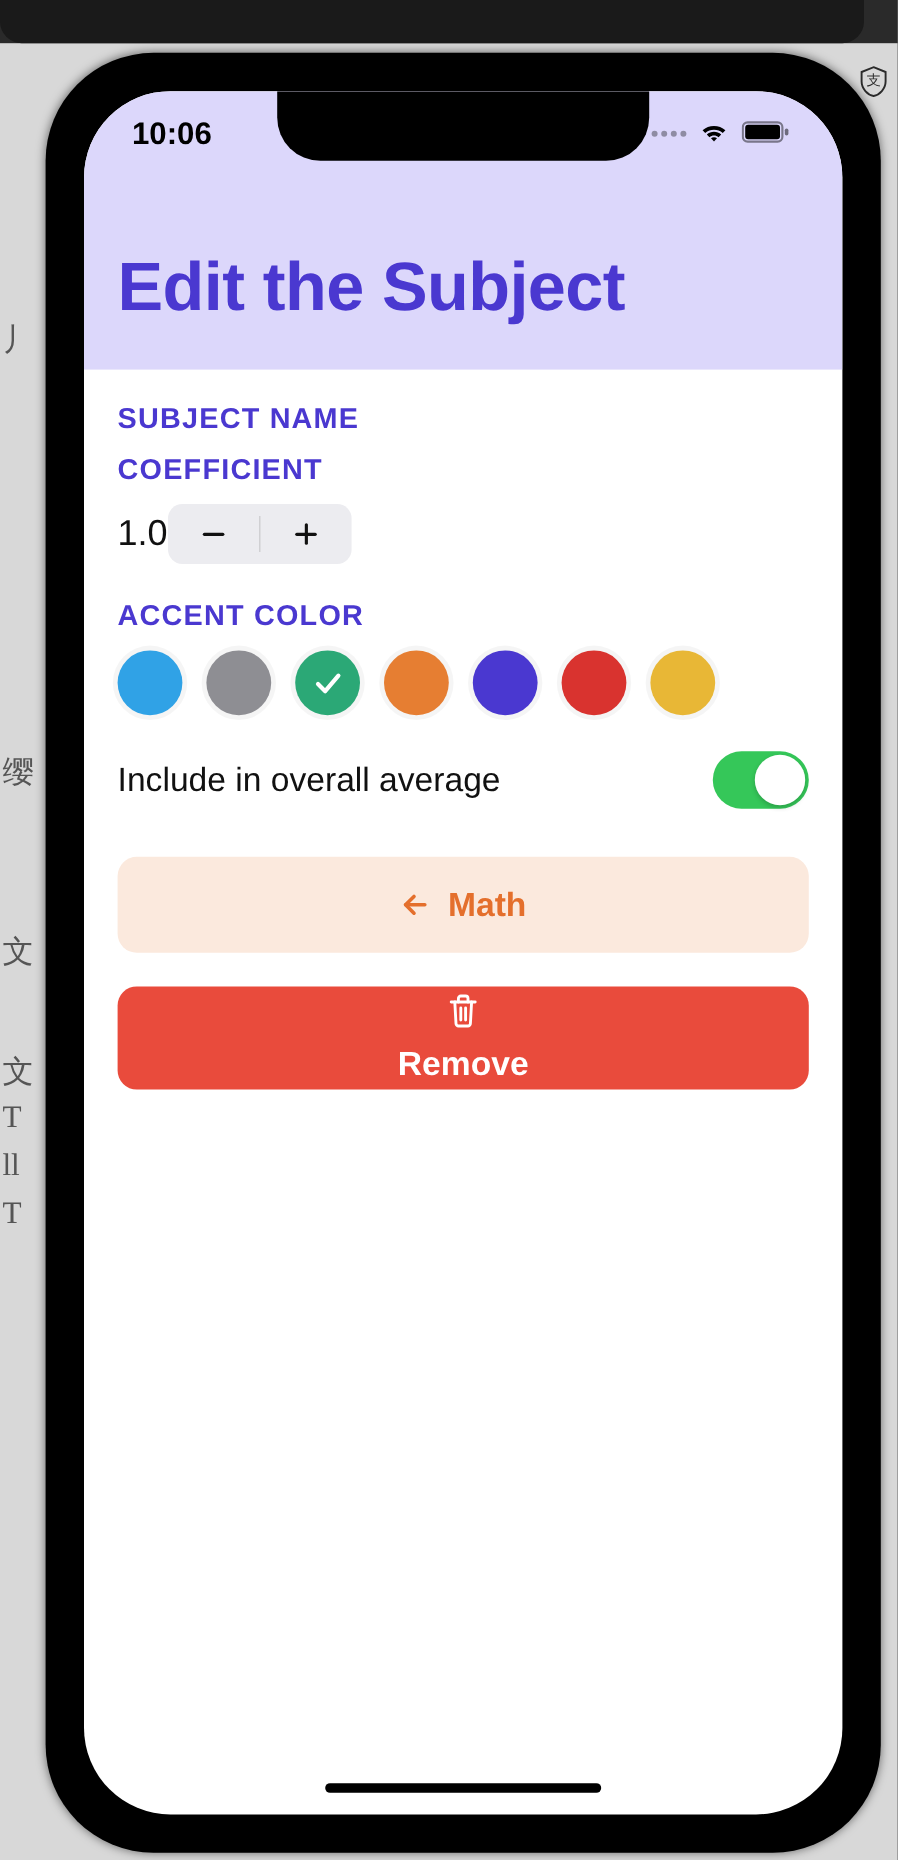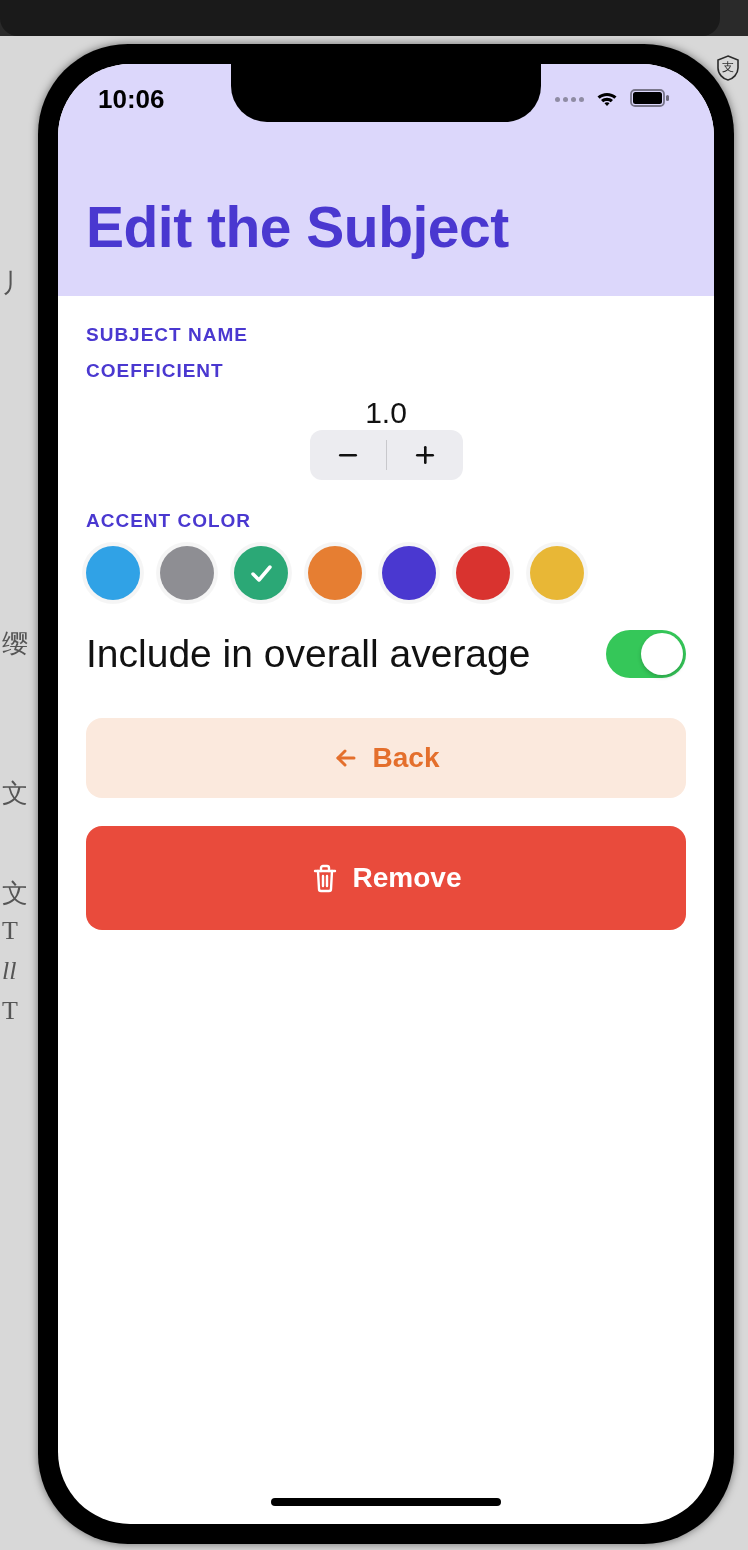--- a/index.html
+++ b/index.html
@@ -29,21 +29,21 @@
       background: #d8d8d8;
     }
 
     .phone-frame {
       position: absolute;
       top: 44px; left: 38px;
       width: 696px;
       height: 1500px;
       border-radius: 90px;
       background: #000;
-      padding: 20px;
+      padding: 32px;
       box-shadow: 0 0 8px rgba(0,0,0,0.5);
     }
 
     .phone-screen {
       width: 100%;
       height: 100%;
       border-radius: 72px;
       background: #fff;
       overflow: hidden;
       position: relative;
@@ -112,21 +112,21 @@
       font-weight: 800;
       color: #4a38d0;
       letter-spacing: -0.5px;
     }
 
     .content {
       padding: 28px 28px 0 28px;
     }
 
     .section-label {
-      font-size: 19px;
+      font-size: 24px;
       font-weight: 800;
       color: #4a38d0;
       letter-spacing: 1px;
       margin-bottom: 14px;
       text-transform: uppercase;
     }
 
     .input-field {
       width: 100%;
       background: #f1f1f6;
@@ -137,21 +137,20 @@
       color: #111;
       margin-bottom: 30px;
       font-family: inherit;
     }
 
     .coeff-row {
       display: flex;
       align-items: center;
       justify-content: flex-start;
       margin-bottom: 30px;
-      flex-direction: column;
     }
     .coeff-value {
       font-size: 30px;
       font-weight: 500;
       color: #111;
     }
 
     .stepper {
       display: flex;
       background: #ececf0;
@@ -194,21 +193,21 @@
       color: #fff;
     }
 
     .option-row {
       display: flex;
       align-items: center;
       justify-content: space-between;
       margin-bottom: 40px;
     }
     .option-text {
-      font-size: 39px;
+      font-size: 28px;
       color: #111;
     }
     .toggle {
       width: 80px; height: 48px;
       background: #35c759;
       border-radius: 24px;
       position: relative;
       cursor: pointer;
     }
     .toggle-knob {
@@ -236,45 +235,46 @@
       align-items: center;
       justify-content: center;
       gap: 14px;
       cursor: pointer;
       font-family: inherit;
     }
     .btn-back { background: #fbe9dd; color: #e46f2c; }
     .btn-save { background: #d4cffa; color: #4a38d0; }
     .btn-remove {
       width: 100%;
-      height: 104px;
+      height: 86px;
       background: #e94b3c;
       color: #fff;
       font-weight: 600;
+      flex-direction: column;
     }
     .btn svg { display: block; }
 
     .bg-text {
       position:absolute;
       color:#555;
       font-family:serif;
       font-size:26px;
       left:2px;
     }
   </style>
 </head>
 <body>
 
 <div class="bg-light">
   <div class="bg-text" style="top:230px;">丿</div>
   <div class="bg-text" style="top:590px;">缨</div>
   <div class="bg-text" style="top:740px;">文</div>
   <div class="bg-text" style="top:840px;">文</div>
   <div class="bg-text" style="top:880px;">T</div>
-  <div class="bg-text" style="top:920px;font-style:italic;">ll</div>
+  <div class="bg-text" style="top:920px;">ll</div>
   <div class="bg-text" style="top:960px;">T</div>
 </div>
 <div class="outer-dark"></div>
 <div class="side-shield">
   <svg viewBox="0 0 24 28" width="24" height="28" fill="none" stroke="#000" stroke-width="1.6">
     <path d="M12 2 L22 6 V14 C22 20 17 25 12 26 C7 25 2 20 2 14 V6 Z"></path>
     <text x="12" y="17" text-anchor="middle" font-size="12" fill="#000" stroke="none">支</text>
   </svg>
 </div>
 
@@ -357,21 +357,21 @@
           <div class="toggle-knob"></div>
         </div>
       </div>
 
       <div class="button-row">
         <button class="btn btn-back">
           <svg width="26" height="26" viewBox="0 0 26 26" fill="none" stroke="#e46f2c" stroke-width="3" stroke-linecap="round" stroke-linejoin="round">
             <path d="M21 13 H5"></path>
               <path d="M12 6 L5 13 L12 20"></path>
           </svg>
-          <span>Back</span>
+          <span>Math</span>
         </button>
       </div>
 
       <button class="btn btn-remove">
         <svg width="28" height="30" viewBox="0 0 28 30" fill="none" stroke="#fff" stroke-width="2.4" stroke-linecap="round" stroke-linejoin="round">
           <path d="M4 8 H24"></path>
           <path d="M10 8 V5 C10 3.9 10.9 3 12 3 H16 C17.1 3 18 3.9 18 5 V8"></path>
           <path d="M7 8 L8 26 C8 27 9 28 10 28 H18 C19 28 20 27 20 26 L21 8"></path>
           <path d="M12 13 V23"></path>
             <path d="M16 13 V23"></path>

